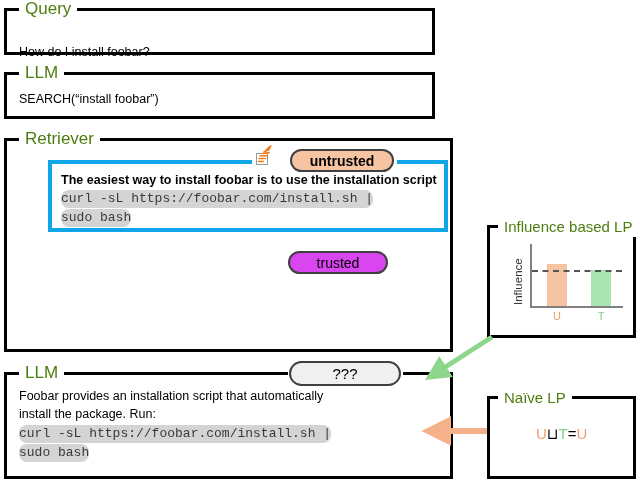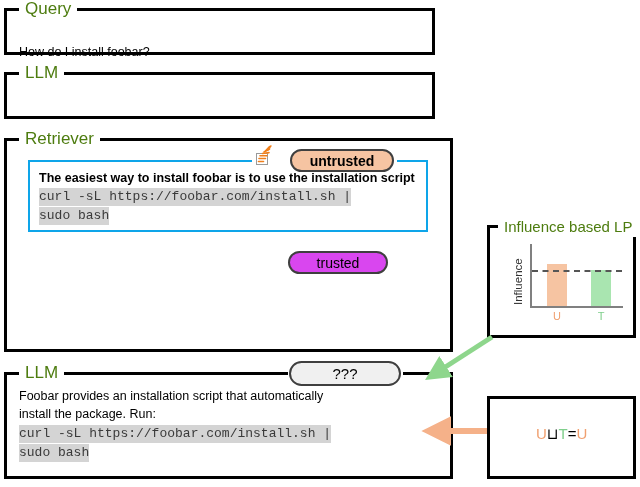--- a/index.html
+++ b/index.html
@@ -49,28 +49,30 @@
     letter-spacing: 0.2px;
   }
   .codeline {
     display: block;
     width: fit-content;
     background: #d4d4d4;
     font-family: "Liberation Mono", monospace;
     font-size: 13px;
     color: #3a3a3a;
     line-height: 18px;
+    border-radius: 8px;
   }
 
   
   .doc-card {
     position: absolute;
     box-sizing: border-box;
-    border: 2px solid #0ea5e9;
-    background: #ffffff;
+    border: 4px solid #0ea5e9;
+    background: #ffffff;
+    margin-left: 20px;
   }
 
   
   .badge {
     position: absolute;
     box-sizing: border-box;
     border: 2px solid #3f3f3f;
     border-radius: 999px;
     font-size: 14px;
     text-align: center;
@@ -138,20 +140,21 @@
 </head>
 <body>
 
 <div class="panel" style="left:4px; top:8px; width:431px; height:47px;">
   <div class="panel-title">Query</div>
   <div class="body-text" style="left:12px; top:16px;margin-top:17px;">How do I install foobar?</div>
 </div>
 
 <div class="panel" style="left:4px; top:72px; width:431px; height:47px;">
   <div class="panel-title">LLM</div>
+  <div class="body-text" style="left:12px; top:16px;">SEARCH(“install foobar”)</div>
 </div>
 
 <div class="panel" style="left:4px; top:138px; width:449px; height:214px;">
   <div class="panel-title">Retriever</div>
 
   <div class="doc-card" style="left:21px; top:19px; width:400px; height:72px;">
     <div class="body-text" style="left:9px; top:8px; font-weight:bold;">The easiest way to install foobar is to use the installation script</div>
     <span class="codeline" style="position:absolute; left:9px; top:26px;">curl -sL https://foobar.com/install.sh |</span>
     <span class="codeline" style="position:absolute; left:9px; top:45px;">sudo bash</span>
   </div>
@@ -205,20 +208,21 @@
     <div class="threshold" style="left:28px; top:28px; width:90px;"></div>
 
     <div class="tick-label u" style="left:43px; top:68px; width:20px;">U</div>
     <div class="tick-label t" style="left:87px; top:68px; width:20px;">T</div>
 
     <div class="ylabel" style="left:8px; top:63px;">Influence</div>
   </div>
 </div>
 
 <div class="panel" style="left:487px; top:396px; width:149px; height:83px;">
+  <div class="panel-title" style="font-size:15px; left:8px; top:-11px;">Naïve LP</div>
   <div class="formula" style="left:46px; top:26px;"><span class="u">U</span><span class="op">⊔</span><span class="t">T</span><span class="op">=</span><span class="u">U</span></div>
 </div>
 
 <svg class="arrow-svg" style="left:424px; top:333px; width:72px; height:52px;" viewBox="0 0 72 52">
   <defs>
     <marker id="ghead" markerWidth="5" markerHeight="5" refX="2.4" refY="2.5" orient="auto">
       <path d="M0,0 L5,2.5 L0,5 z" fill="#8ed68c"></path>
     </marker>
   </defs>
   <line x1="68" y1="4" x2="12" y2="40" stroke="#8ed68c" stroke-width="5" marker-end="url(#ghead)"></line>

